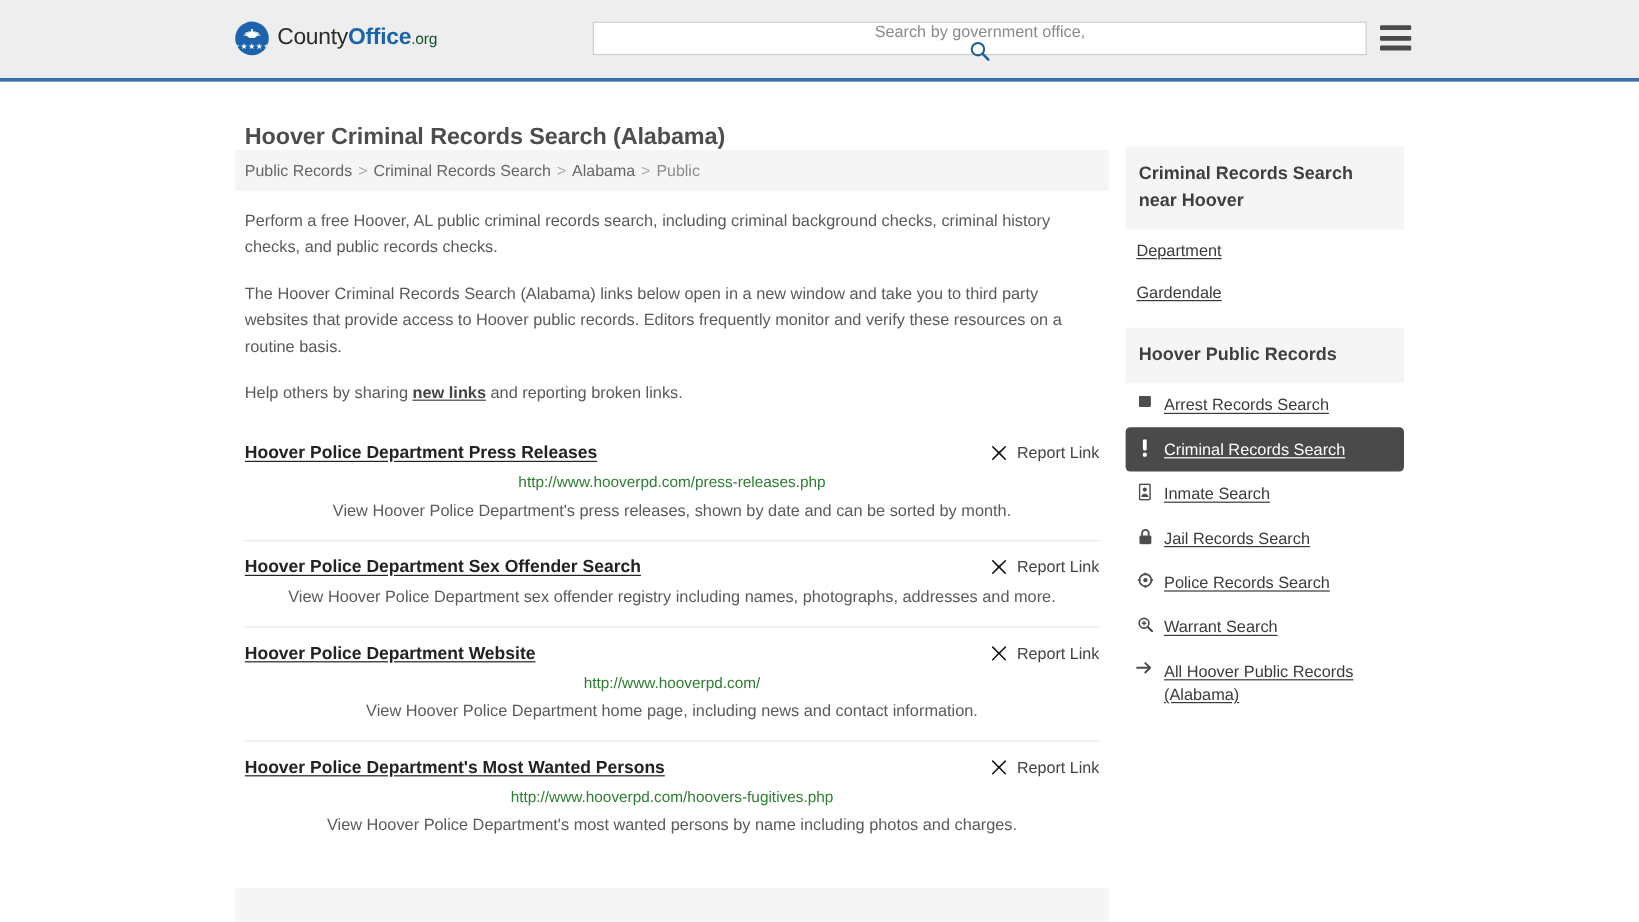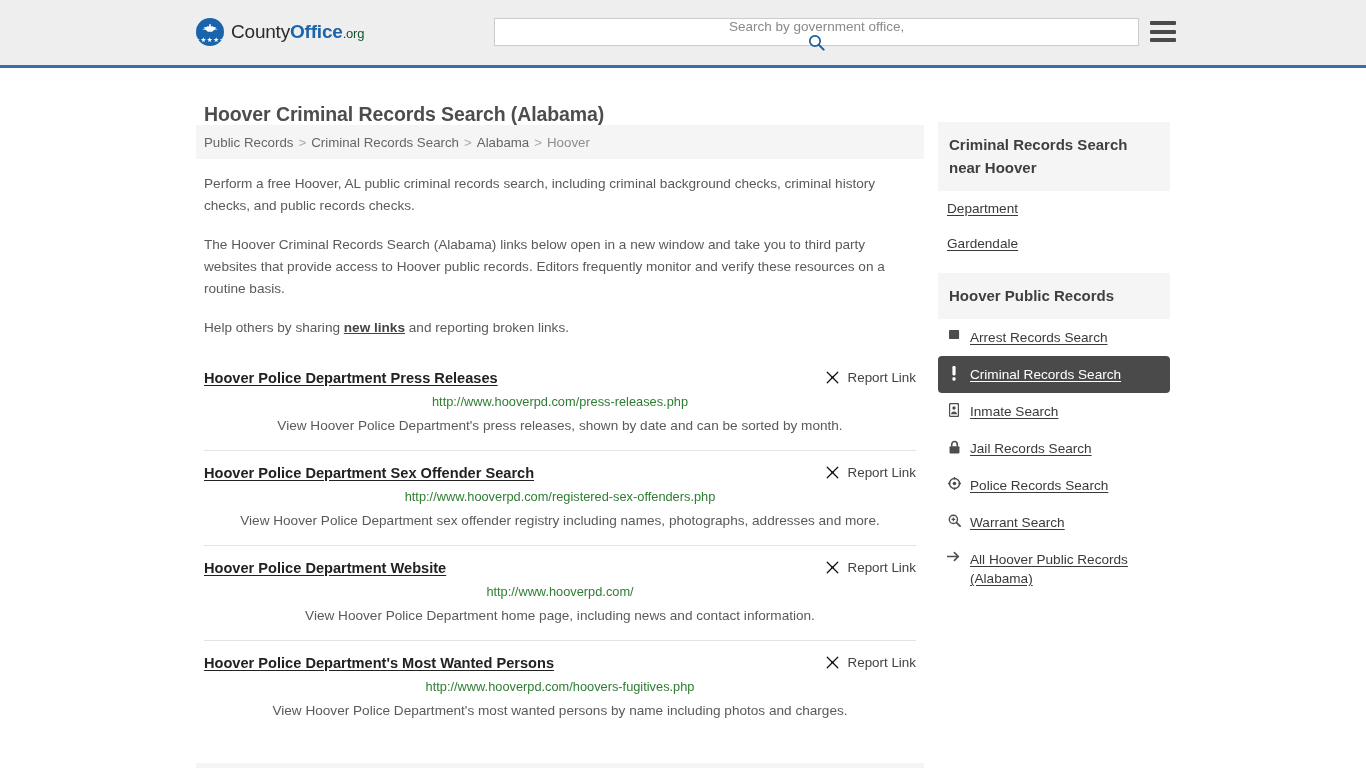--- a/index.html
+++ b/index.html
@@ -322,21 +322,21 @@
 
   <div class="content-col">
 
     <nav class="breadcrumb">
       <a href="#">Public Records</a>
       <span class="sep">&gt;</span>
       <a href="#">Criminal Records Search</a>
       <span class="sep">&gt;</span>
       <a href="#">Alabama</a>
       <span class="sep">&gt;</span>
-      <span class="crumb-last">Hoover</span>
+      <span class="crumb-last">Public</span>
     </nav>
 
     <div class="intro">
       <p>Perform a free Hoover, AL public criminal records search, including criminal background checks, criminal history checks, and public records checks.</p>
       <p>The Hoover Criminal Records Search (Alabama) links below open in a new window and take you to third party websites that provide access to Hoover public records. Editors frequently monitor and verify these resources on a routine basis.</p>
       <p><span>Help others by sharing </span><a href="#">new links</a><span> and reporting broken links.</span></p>
     </div>
 
     <div class="link-list">
 
@@ -361,21 +361,20 @@
           <a class="link-title" href="#">Hoover Police Department Sex Offender Search</a>
           <span class="report-link">
             <svg width="15" height="15" viewBox="0 0 20 20" aria-hidden="true">
               <path d="M3 3 L9 9 M17 3 L11 9 M3 17 L9 11 M17 17 L11 11" stroke="#111" stroke-width="1.7" fill="none" stroke-linecap="round"></path>
               <path d="M9 9 a3 3 0 0 1 2 2" stroke="#111" stroke-width="1.7" fill="none"></path>
               <path d="M11 9 a3 3 0 0 0 -2 2" stroke="#111" stroke-width="1.7" fill="none"></path>
             </svg>
             <span class="rl-label">Report Link</span>
           </span>
         </div>
-        <a class="link-url" href="#">http://www.hooverpd.com/registered-sex-offenders.php</a>
         <div class="link-desc">View Hoover Police Department sex offender registry including names, photographs, addresses and more.</div>
       </div>
 
       <div class="link-row">
         <div class="row-head">
           <a class="link-title" href="#">Hoover Police Department Website</a>
           <span class="report-link">
             <svg width="15" height="15" viewBox="0 0 20 20" aria-hidden="true">
               <path d="M3 3 L9 9 M17 3 L11 9 M3 17 L9 11 M17 17 L11 11" stroke="#111" stroke-width="1.7" fill="none" stroke-linecap="round"></path>
               <path d="M9 9 a3 3 0 0 1 2 2" stroke="#111" stroke-width="1.7" fill="none"></path>

